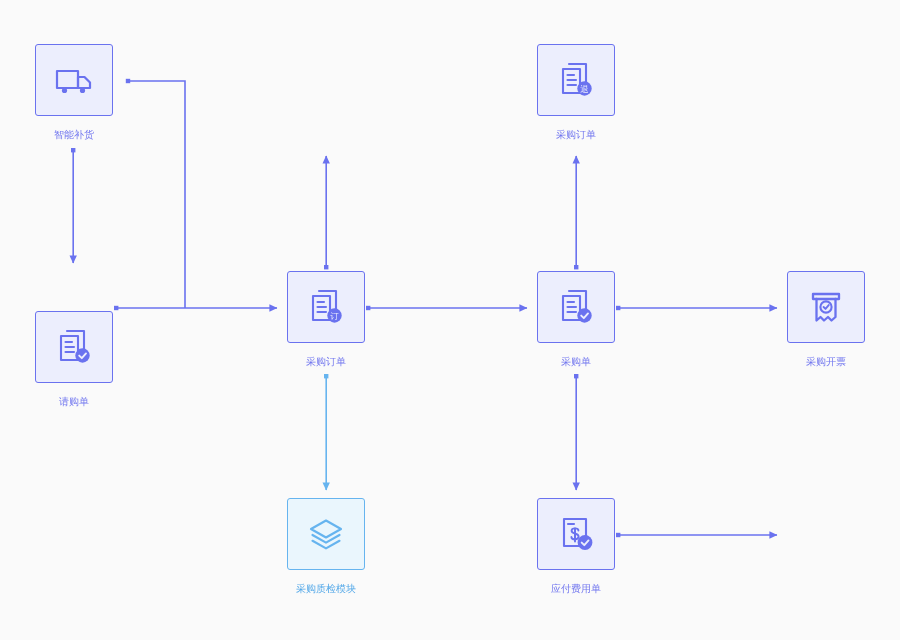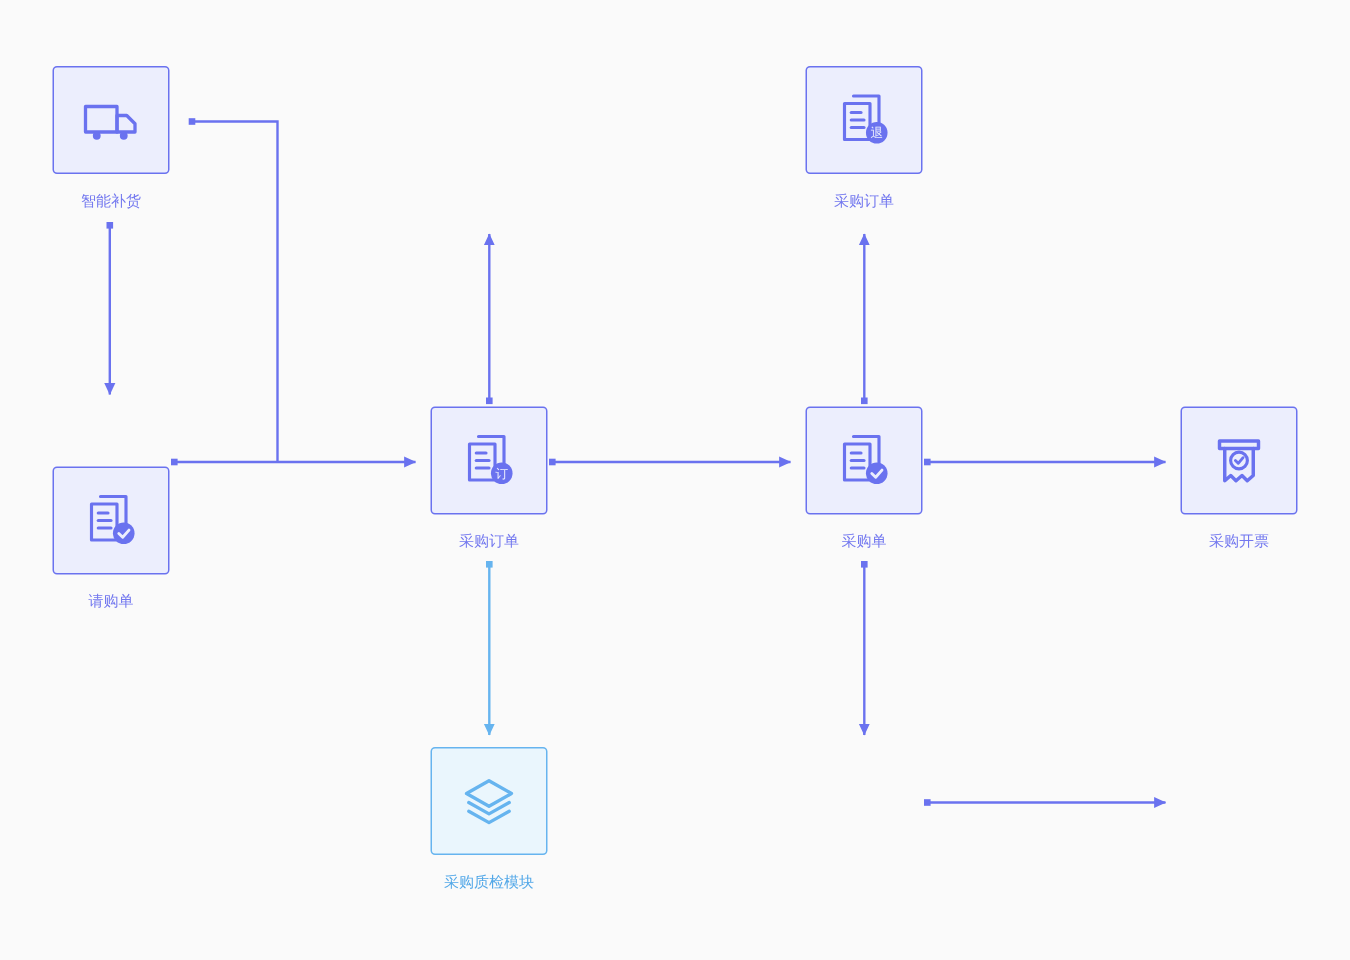--- a/index.html
+++ b/index.html
@@ -209,15 +209,30 @@
           <path d="M8 8 H34 V13 H8 Z"></path>
           <path d="M11.5 13 V34.5 L15.5 31 L19 34.5 L23 31 L26.5 34.5 L30.5 31 V13"></path>
           <circle cx="21" cy="21" r="5.6" fill="none" stroke="#6a72ef" stroke-width="2.1"></circle>
           <path d="M18.6 21 L20.5 22.9 L23.7 19.1" stroke="#6a72ef" stroke-width="1.9"></path>
         </svg>
       </span>
     </div>
     <div class="label">采购开票</div>
   </div>
 
+  <div class="node" style="left:526px;top:498px;">
+    <div class="box">
+      <span>
+        <svg width="42" height="42" viewBox="0 0 42 42" fill="none" stroke="#6a72ef" stroke-width="2.1" stroke-linecap="round" stroke-linejoin="round">
+          <path d="M9 6 H31 V33 H9 Z"></path>
+          <path d="M13 11 H19"></path>
+          <path d="M20 15.5 V28.5" stroke-width="2"></path>
+          <path d="M23.4 17.6 C23.4 16.1 21.9 15.4 20 15.4 C18.1 15.4 16.6 16.2 16.6 17.8 C16.6 21.4 23.6 19.6 23.6 23.6 C23.6 25.4 21.9 26.3 20 26.3 C18 26.3 16.4 25.4 16.4 23.9" stroke-width="1.9"></path>
+          <circle cx="30" cy="29.5" r="7.4" fill="#6a72ef" stroke="none"></circle>
+          <path d="M26.7 29.6 L29.3 32.2 L33.5 27.4" stroke="#eceefd" stroke-width="1.9"></path>
+        </svg>
+      </span>
+    </div>
+    <div class="label">应付费用单</div>
+  </div>
 
 
 </div>
 
 </body></html>

